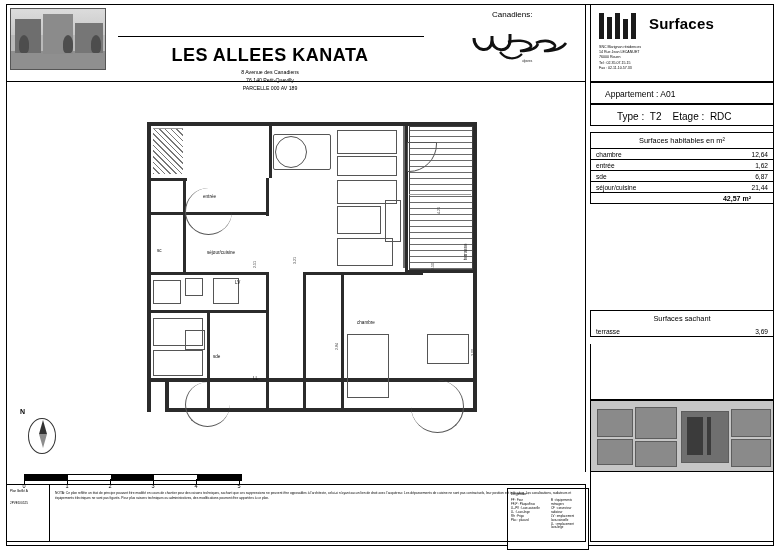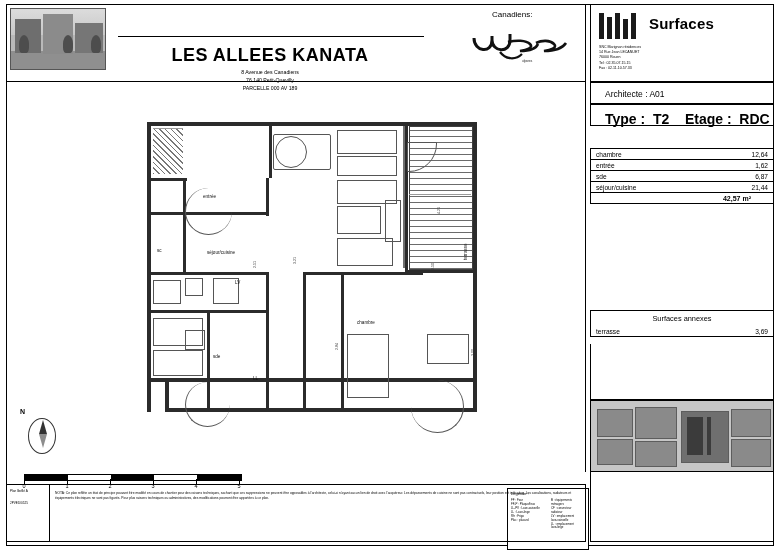--- a/index.html
+++ b/index.html
@@ -36,21 +36,21 @@
   #mgBlock{left:590px;top:4px;width:184px;height:78px;border:1px solid #000;}
   #mgBars{position:absolute;left:8px;top:8px;width:44px;height:26px;}
   #mgBars i{position:absolute;top:0;width:5px;height:26px;background:#1a1a1a;display:block;}
   #mgName{position:absolute;left:58px;top:10px;font-size:15px;font-weight:bold;letter-spacing:.2px;}
   #mgAddr{position:absolute;left:8px;top:40px;font-size:3.6px;line-height:1.45;}
 
   
   #aptBlock{left:590px;top:82px;width:184px;height:22px;border:1px solid #000;}
   #aptBlock .t{position:absolute;left:14px;top:6px;font-size:8.5px;}
   #typeBlock{left:590px;top:104px;width:184px;height:22px;border:1px solid #000;}
-  #typeBlock .t{position:absolute;left:14px;top:6px;font-size:14px;font-weight:bold;}
+  #typeBlock .t{position:absolute;left:26px;top:6px;font-size:10px;}
 
   
   #surfHead{left:590px;top:132px;width:184px;height:16px;border:1px solid #000;border-bottom:none;}
   #surfHead .t{font-size:7.4px;}
   #surfTbl{left:590px;top:148px;width:184px;border:1px solid #000;border-top:none;}
   #surfTbl table{width:100%;border-collapse:collapse;font-size:6.6px;}
   #surfTbl td{border-top:1px solid #000;padding:1.5px 5px;}
   #surfTbl td.v{text-align:right;width:56px;}
   #surfTbl tr.total td{border-top:1px solid #000;font-weight:bold;text-align:right;font-size:7px;padding-right:22px;}
 
@@ -168,32 +168,35 @@
     <div id="mgAddr">
       <div>SNC Marignan résidences</div>
       <div>14 Rue Jean LECANUET</div>
       <div>76000 Rouen</div>
       <div>Tel : 02.35.07.15.15</div>
       <div>Fax : 02.11.10.57.33</div>
     </div>
   </div>
 
   <div class="box brd" id="aptBlock">
-    <div class="t">Architecte : A01</div>
+    <div class="t">Appartement : A01</div>
   </div>
 
   <div class="box brd" id="typeBlock">
     <div class="t">
       <span>Type :</span>
       &nbsp;<span>T2</span>
       &nbsp;&nbsp;&nbsp;<span>Etage :</span>
       &nbsp;<span>RDC</span>
     </div>
   </div>
 
+  <div class="box brd ctr" id="surfHead">
+    <span class="t">Surfaces habitables en m²</span>
+  </div>
   <div class="box brd" id="surfTbl">
     <table>
       <tbody>
           <tr>
         <td>chambre</td>
         <td class="v">12,64</td>
       </tr>
       <tr>
         <td>entrée</td>
         <td class="v">1,62</td>
@@ -207,21 +210,21 @@
         <td class="v">21,44</td>
       </tr>
       <tr class="total">
         <td colspan="2">42,57 m²</td>
       </tr>
     </tbody>
       </table>
   </div>
 
   <div class="box brd ctr" id="annHead">
-    <span class="t">Surfaces annexes</span>
+    <span class="t">Surfaces sachant</span>
   </div>
   <div class="box brd" id="annTbl">
     <table>
       <tbody>
           <tr>
         <td>terrasse</td>
         <td class="v">3,69</td>
       </tr>
     </tbody>
       </table>

